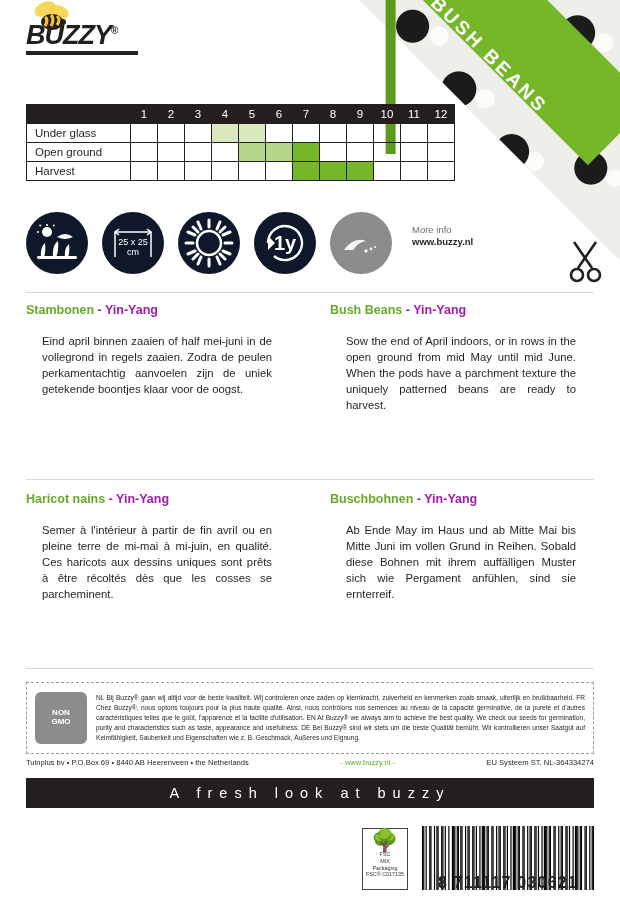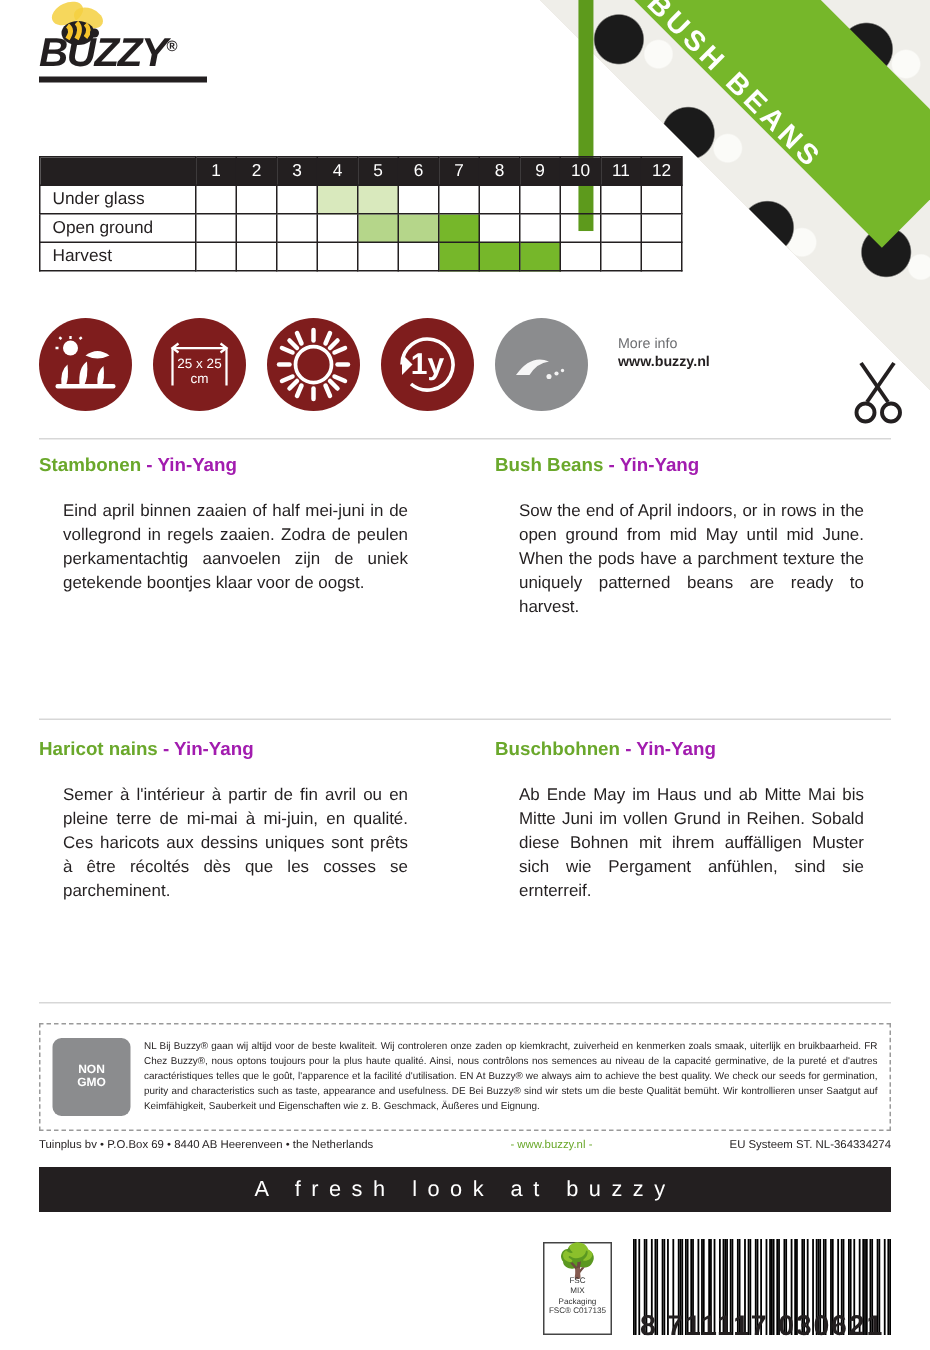--- a/index.html
+++ b/index.html
@@ -129,21 +129,21 @@
   .icons {
     position: absolute;
     top: 212px; left: 26px;
     display: flex;
     gap: 14px;
     align-items: flex-start;
   }
   .circ {
     width: 62px; height: 62px;
     border-radius: 50%;
-    background: #7f1d1d;
+    background: #0f172a;
     position: relative;
     color: #fff;
     display: flex; align-items: center; justify-content: center;
   }
   .circ.grey { background: #8b8c8e; }
   .circ-text {
     font-size: 9px; line-height: 1.15; text-align: center; color: #fff;
   }
   .circ-text.big { font-size: 20px; font-weight: bold; }
   .moreinfo {
@@ -240,21 +240,21 @@
   .barcode {
     position: absolute;
     right: 26px; top: 826px;
     width: 172px; height: 64px;
   }
   .barcode-num {
     position: absolute;
     right: 26px; top: 874px;
     width: 172px;
     text-align: center;
-    font-size: 19px;
+    font-size: 16px;
     letter-spacing: 1.2px;
     font-weight: bold;
     font-family: "Liberation Sans", sans-serif;
   }
 </style>
 </head>
 <body>
 
 <div class="photo-corner">
   <div class="photo-inner">

